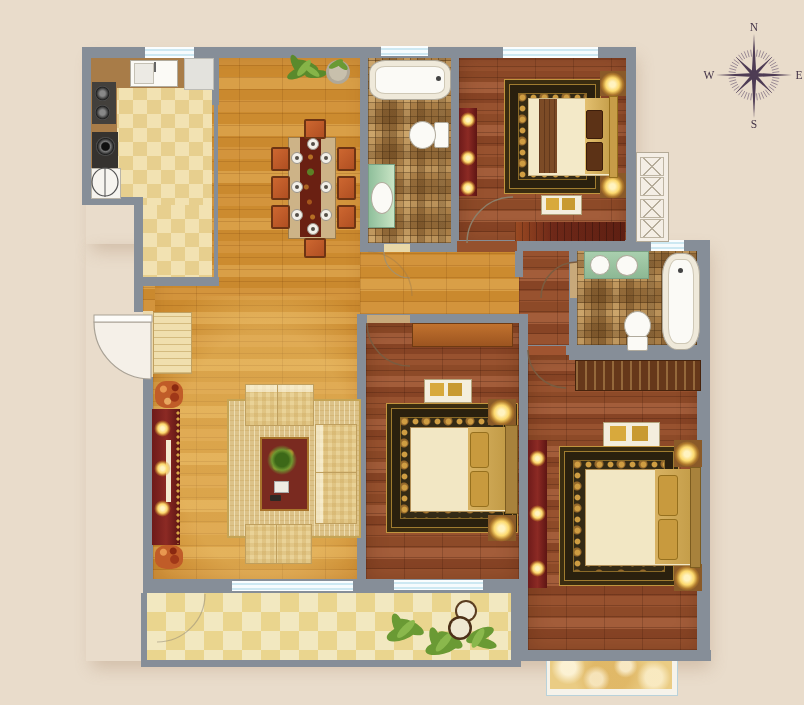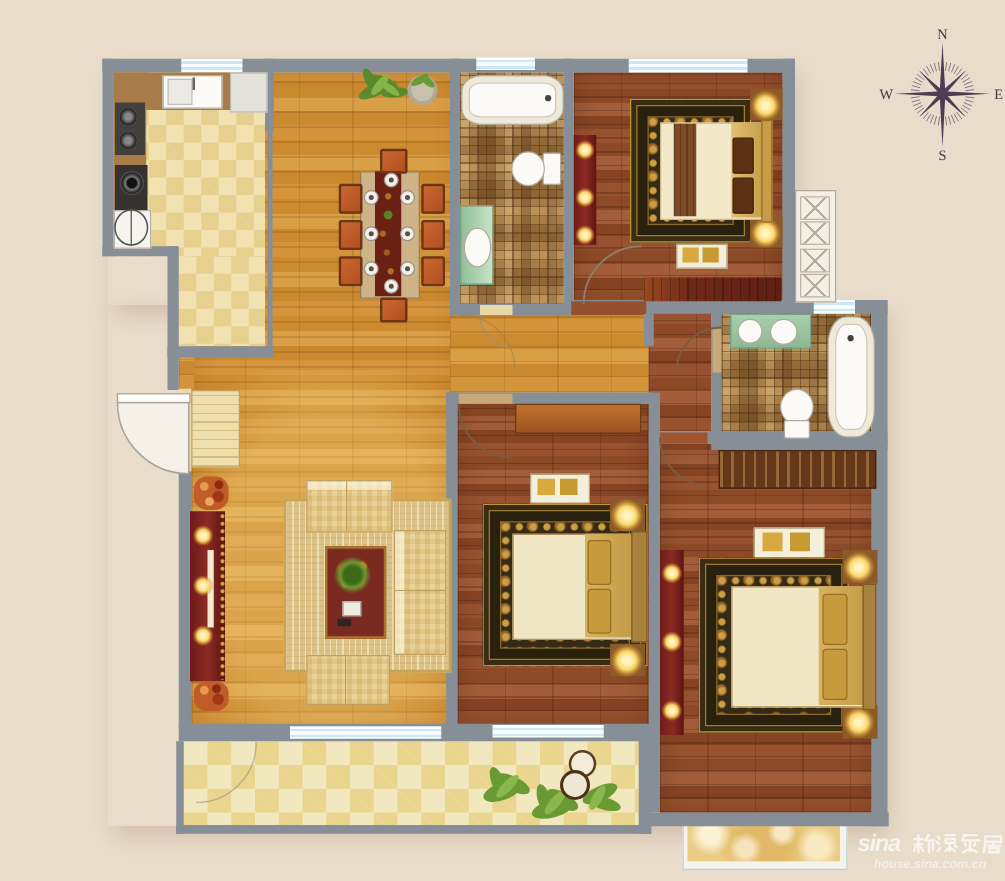--- a/index.html
+++ b/index.html
@@ -343,28 +343,12 @@
 <circle cx="54" cy="54" r="3.2"></circle>
 </g>
 <g font-family="Liberation Serif" font-size="11.5" fill="#443448" text-anchor="middle">
 <text x="54" y="10">N</text>
         <text x="54" y="107">S</text>
 <text x="9" y="58">W</text>
         <text x="99" y="58">E</text>
 </g>
 </svg>
 
-<div class="a" style="left:686px;top:665px;width:118px;height:40px;color:rgba(255,255,255,.68);white-space:nowrap">
-<div style="font-size:19px;font-weight:bold;font-style:italic;letter-spacing:-1px">sina</div>
-<svg class="a" style="left:44px;top:2px" width="73" height="18" viewBox="0 0 68 17" stroke="rgba(255,255,255,.68)" stroke-width="1.8" fill="none" stroke-linecap="round">
-<path d="M1,4 h6 M4,1 v13 M1,8 h6 M2,10 l-1.5,3 M6,10 l1.5,3 M12,1 l-3,4 M9,5 h7 M12,5 v9 M15,7 v5"></path>
-<g transform="translate(17.5,0)">
-          <path d="M1,2 l1.5,2 M0.5,6 l1.5,2 M1,13 l2,-2.5 M7,1 h7 M7,4 h7 M7,7 h7 M7,4 v3 M14,4 v3 M10,7 v6 M10,10 l-3,3 M10,10 l4,3 M14,9 l1.5,1"></path>
-        </g>
-<g transform="translate(35,0)">
-          <path d="M3,1 h10 M5,1 l-3,3 M2,5 h13 M8,5 v8 M8,11 l-5,3 M8,11 l5,3 M4,7 l1,2 M12,7 l-1,2"></path>
-        </g>
-<g transform="translate(52.5,0)">
-          <path d="M2,2 h12 M14,2 v4 M2,2 v5 M2,6 h12 M2,7 l-1,7 M8,6 v3 M4,9 h9 M5,11 h7 v3 h-7 z"></path>
-        </g>
-</svg>
-<div style="font-size:10px;font-weight:bold;font-style:italic;color:rgba(255,255,255,.55);margin-top:-1px;margin-left:13px">house.sina.com.cn</div>
-</div>
 </div>
 </body></html>

